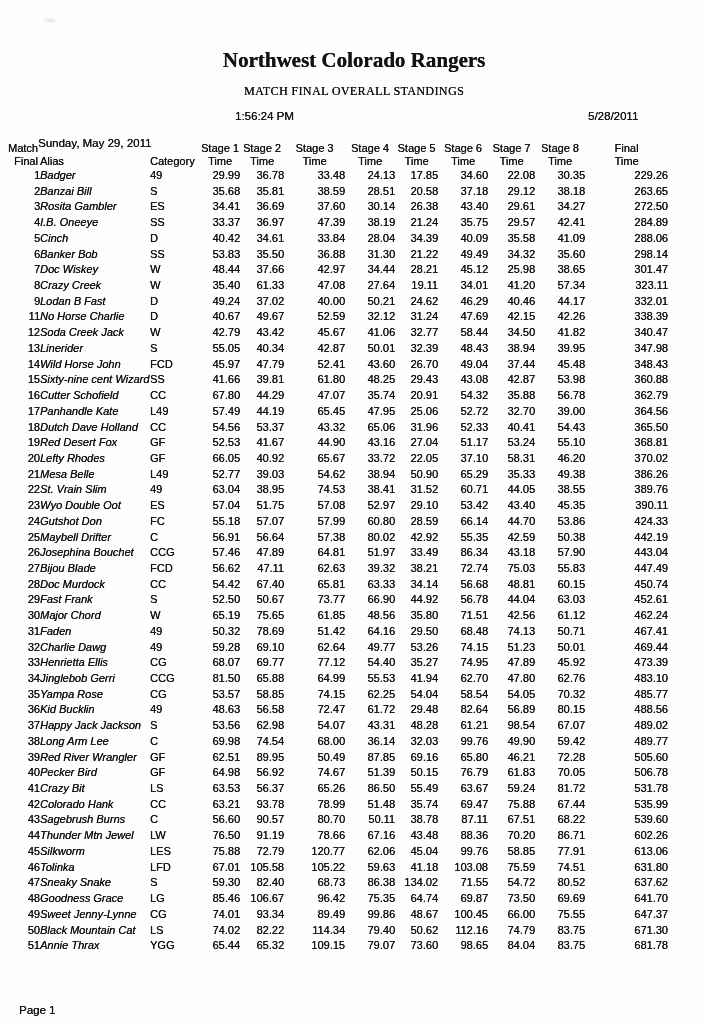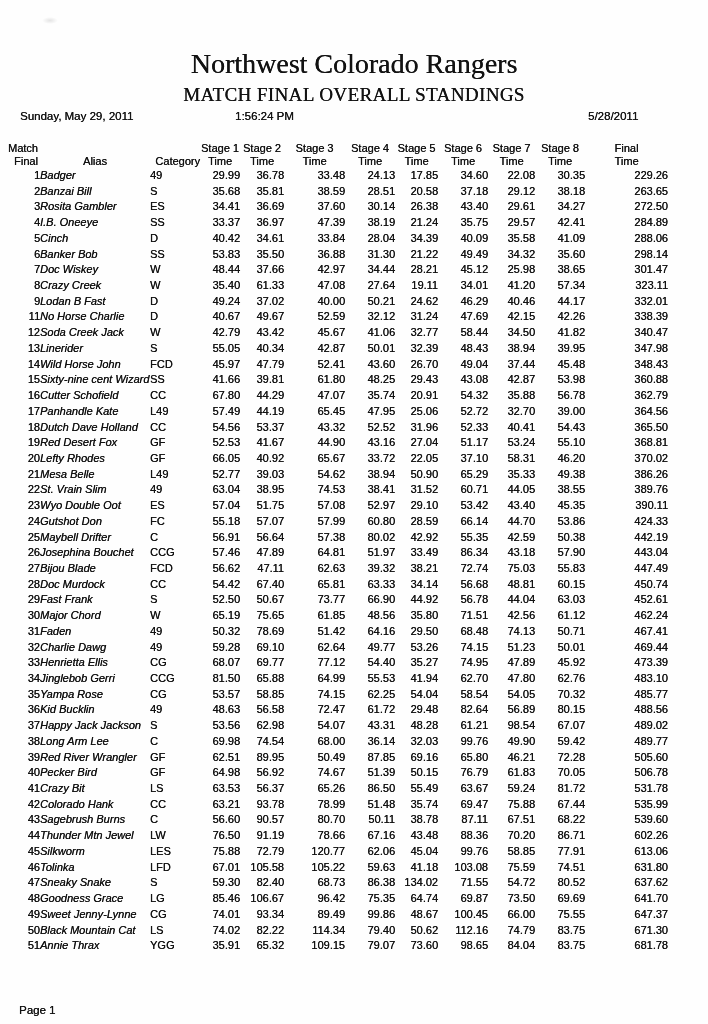--- a/index.html
+++ b/index.html
@@ -8,45 +8,45 @@
     position:relative;width:708px;height:1024px;background:#fefefe;
     font-family:"Liberation Sans",sans-serif;color:#121212;overflow:hidden;
     text-shadow:0.25px 0 0 currentColor;
   }
   .scan-smudge{
     position:absolute;left:42px;top:17px;width:16px;height:7px;border-radius:50%;
     background:radial-gradient(ellipse at center, rgba(0,0,0,0.10), rgba(0,0,0,0) 70%);
   }
   .title{
     position:absolute;top:48px;left:0;width:708px;text-align:center;
-    font-family:"Liberation Serif",serif;font-weight:normal;font-size:28px;margin:0;
+    font-family:"Liberation Serif",serif;font-weight:bold;font-size:21px;margin:0;
   }
   .subtitle{
     position:absolute;top:84px;left:0;width:708px;text-align:center;
-    font-family:"Liberation Serif",serif;font-weight:normal;font-size:19px;margin:0;
+    font-family:"Liberation Serif",serif;font-weight:normal;font-size:12px;margin:0;
     letter-spacing:0.4px;
   }
   .meta-row{position:absolute;top:110px;left:0;width:708px;font-size:11.5px;line-height:13px;}
-  .meta-day{position:absolute;left:20px;}
+  .meta-day{position:absolute;left:38px;margin-top:27px;}
   .meta-time{position:absolute;left:196px;margin-left:39px;}
   .meta-date{position:absolute;left:588px;}
   table.standings{
     position:absolute;top:126px;left:0;width:668px;
     border-collapse:collapse;table-layout:fixed;
   }
   table.standings th,table.standings td{
     padding:0;margin:0;font-weight:normal;white-space:nowrap;overflow:visible;
   }
   thead th{height:42px;vertical-align:bottom;padding-bottom:7px;font-size:11px;line-height:13px;}
   .h-stack div{text-align:center;}
   th.rank-h div{text-align:left;}
   th.rank-h .l1{padding-left:8px;}
   th.rank-h .l2{padding-left:14px;}
-  th.alias-h{text-align:center;}
-  th.cat-h{text-align:right;}
+  th.alias-h{text-align:left;}
+  th.cat-h{text-align:left;}
   th.final-h{padding-left:18px;}
   tbody td{height:15.72px;font-size:11px;line-height:15.72px;vertical-align:middle;}
   td.rank{text-align:right;}
   td.alias{text-align:left;padding-left:12px;font-style:italic;}
   td.cat{text-align:left;}
   td.num{text-align:right;}
   .footer{position:absolute;left:19px;top:979px;font-size:11.5px;margin-top:25px;}
 </style>
 </head>
 <body>
@@ -349,21 +349,21 @@
           <td class="num">39.00</td>
           <td class="num">364.56</td>
         </tr>
         <tr>
           <td class="rank">18</td>
           <td class="alias">Dutch Dave Holland</td>
           <td class="cat">CC</td>
           <td class="num">54.56</td>
           <td class="num">53.37</td>
           <td class="num">43.32</td>
-          <td class="num">52.52</td>
+          <td class="num">65.06</td>
           <td class="num">31.96</td>
           <td class="num">52.33</td>
           <td class="num">40.41</td>
           <td class="num">54.43</td>
           <td class="num">365.50</td>
         </tr>
         <tr>
           <td class="rank">19</td>
           <td class="alias">Red Desert Fox</td>
           <td class="cat">GF</td>
@@ -808,21 +808,21 @@
           <td class="num">50.62</td>
           <td class="num">112.16</td>
           <td class="num">74.79</td>
           <td class="num">83.75</td>
           <td class="num">671.30</td>
         </tr>
         <tr>
           <td class="rank">51</td>
           <td class="alias">Annie Thrax</td>
           <td class="cat">YGG</td>
-          <td class="num">35.91</td>
+          <td class="num">65.44</td>
           <td class="num">65.32</td>
           <td class="num">109.15</td>
           <td class="num">79.07</td>
           <td class="num">73.60</td>
           <td class="num">98.65</td>
           <td class="num">84.04</td>
           <td class="num">83.75</td>
           <td class="num">681.78</td>
         </tr>
       </tbody>

